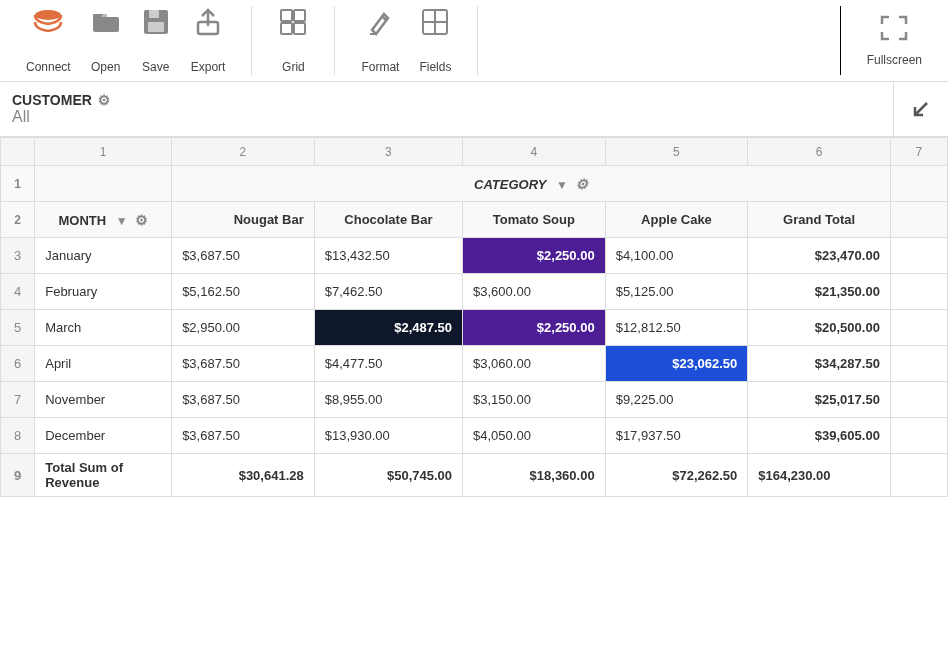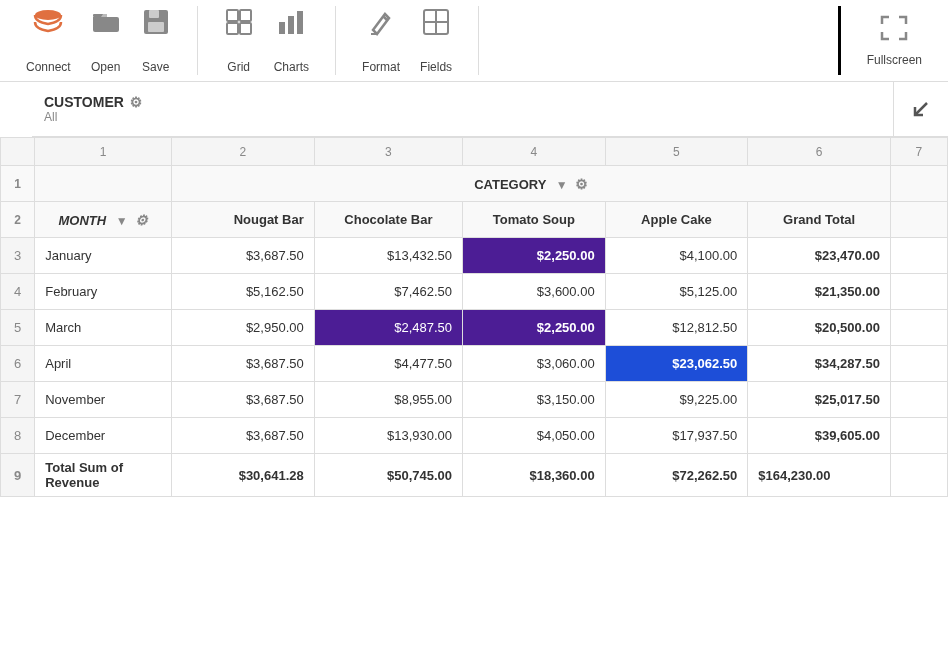--- a/index.html
+++ b/index.html
@@ -35,21 +35,21 @@
     .toolbar-btn .icon { font-size: 26px; color: #555; line-height: 1; }
     .toolbar-btn .label { font-size: 12px; color: #444; }
 
     
     .fullscreen-group {
       display: flex;
       align-items: center;
       justify-content: center;
       padding: 0 16px;
       height: 100%;
-      border-left: 3px solid #000000;
+      border-left: 1px solid #000000;
       margin-left: auto;
     }
     .fullscreen-btn {
       display: flex;
       flex-direction: column;
       align-items: center;
       justify-content: center;
       cursor: pointer;
       padding: 4px 10px;
       gap: 4px;
@@ -57,38 +57,37 @@
     .fullscreen-btn .icon { font-size: 26px; color: #555; }
     .fullscreen-btn .label { font-size: 12px; color: #444; }
 
     
     #customer-bar {
       display: flex;
       align-items: stretch;
       height: 55px;
       border-bottom: 1px solid #ddd;
       background: #fff;
-      margin-left: 32px;
     }
     #customer-info {
       flex: 1;
       padding: 8px 12px;
       display: flex;
       flex-direction: column;
       justify-content: center;
     }
     #customer-info .customer-name {
       font-size: 14px;
       font-weight: bold;
       display: flex;
       align-items: center;
       gap: 6px;
     }
     #customer-info .customer-sub {
-      font-size: 12px;
+      font-size: 16px;
       color: #888;
     }
     #customer-collapse-btn {
       width: 55px;
       border-left: 1px solid #ddd;
       display: flex;
       align-items: center;
       justify-content: center;
       cursor: pointer;
       font-size: 20px;
@@ -139,40 +138,40 @@
     
     .header-row td {
       background: #f9f9f9;
       font-weight: bold;
       text-align: center;
     }
     .category-cell {
       text-align: center;
       font-weight: bold;
       font-size: 13px;
+      font-style: italic;
     }
     .month-header {
       font-weight: bold;
       font-size: 13px;
-      font-style: italic;
     }
 
     
     .data-row td { font-size: 13px; }
     .data-row td:first-of-type {  }
-    .data-row td.value { text-align: right; }
+    .data-row td.value { text-align: left; }
     .data-row td.total { text-align: right; font-weight: bold; }
 
     
     .total-row td { font-weight: bold; font-size: 13px; }
     .total-row td.value { text-align: right; font-weight: bold; }
 
     
     .highlight-orange { background: #4c1d95; color: #fff; font-weight: bold; text-align: right; }
-    .highlight-red { background: #4c1d95; color: #fff; font-weight: normal; text-align: right; }
+    .highlight-red { background: #0f172a; color: #fff; font-weight: bold; text-align: right; }
     .highlight-green { background: #1d4ed8; color: #fff; font-weight: bold; text-align: right; }
 
     
     col.c0 { width: 30px; }
     col.c1 { width: 120px; }
     col.c2 { width: 125px; }
     col.c3 { width: 130px; }
     col.c4 { width: 125px; }
     col.c5 { width: 125px; }
     col.c6 { width: 125px; }
@@ -209,43 +208,43 @@
     <div class="toolbar-btn">
       <span class="icon">
         <svg width="28" height="28" viewBox="0 0 28 28">
           <rect x="2" y="2" width="24" height="24" rx="2" fill="#888"></rect>
           <rect x="7" y="2" width="10" height="8" rx="1" fill="#ccc"></rect>
           <rect x="6" y="14" width="16" height="10" rx="1" fill="#ccc"></rect>
         </svg>
       </span>
       <span class="label">Save</span>
     </div>
+    <div class="toolbar-btn">
+      <span class="icon">
+        <svg width="28" height="28" viewBox="0 0 28 28">
+          <rect x="4" y="14" width="20" height="12" rx="2" fill="none" stroke="#888" stroke-width="2.5"></rect>
+          <line x1="14" y1="2" x2="14" y2="18" stroke="#888" stroke-width="2.5"></line>
+          <polyline points="8,8 14,2 20,8" fill="none" stroke="#888" stroke-width="2.5"></polyline>
+        </svg>
+      </span>
+      <span class="label">Export</span>
+    </div>
   </div>
 
   <div class="toolbar-group">
     <div class="toolbar-btn">
       <span class="icon">
         <svg width="28" height="28" viewBox="0 0 28 28">
           <rect x="2" y="2" width="11" height="11" rx="1" fill="none" stroke="#888" stroke-width="2"></rect>
           <rect x="15" y="2" width="11" height="11" rx="1" fill="none" stroke="#888" stroke-width="2"></rect>
           <rect x="2" y="15" width="11" height="11" rx="1" fill="none" stroke="#888" stroke-width="2"></rect>
           <rect x="15" y="15" width="11" height="11" rx="1" fill="none" stroke="#888" stroke-width="2"></rect>
         </svg>
       </span>
       <span class="label">Grid</span>
-    </div>
-    <div class="toolbar-btn">
-      <span class="icon">
-        <svg width="28" height="28" viewBox="0 0 28 28">
-          <rect x="2" y="14" width="6" height="12" fill="#888"></rect>
-          <rect x="11" y="8" width="6" height="18" fill="#888"></rect>
-          <rect x="20" y="3" width="6" height="23" fill="#888"></rect>
-        </svg>
-      </span>
-      <span class="label">Charts</span>
     </div>
   </div>
 
   <div class="toolbar-group">
     <div class="toolbar-btn">
       <span class="icon">
         <svg width="28" height="28" viewBox="0 0 28 28">
           <path d="M6 22 L18 6 L22 10 L10 26 Z" fill="none" stroke="#888" stroke-width="2.5"></path>
           <path d="M16 8 L20 12" stroke="#888" stroke-width="2.5"></path>
           <line x1="4" y1="26" x2="10" y2="26" stroke="#888" stroke-width="2"></line>

